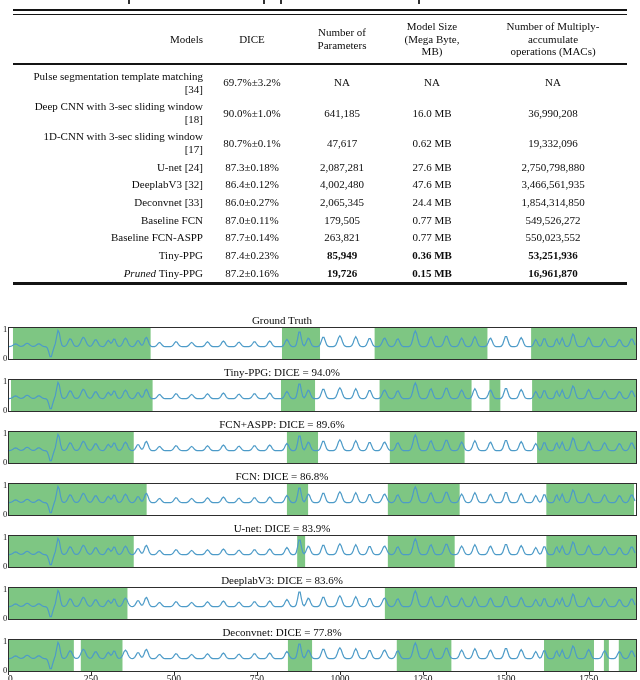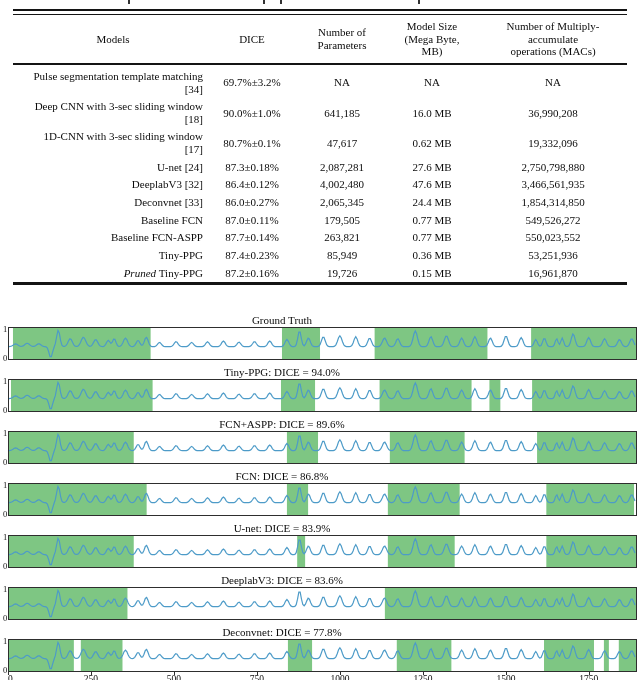--- a/index.html
+++ b/index.html
@@ -10,24 +10,24 @@
   
   .cmark{position:absolute;top:0;width:2px;height:4px;background:#333;}
 
   
   .table-wrap{position:absolute;top:9px;left:13px;width:614px;}
   .toprule{height:3px;border-top:2px solid #141414;border-bottom:1px solid #141414;}
   table{border-collapse:collapse;width:614px;font-size:11px;line-height:1.15;
         border-bottom:3px solid #141414;margin-top:1px;}
   th{font-weight:normal;text-align:center;vertical-align:middle;white-space:pre-line;
      border-bottom:2px solid #141414;padding:4px 2px 5px;}
-  th.model-col{text-align:center;padding-left:10px;}
+  th.model-col{text-align:right;padding-left:10px;}
   td{text-align:center;vertical-align:middle;padding:2.5px 2px;}
   td.model{text-align:right;padding-left:10px;}
-  td.b{font-weight:normal;}
+  td.b{font-weight:bold;}
   tbody tr:first-child td{padding-top:5px;}
 
   
   .panels{position:absolute;top:314px;left:0;width:564px;}
   .panel{position:relative;height:52px;}
   .ptitle{height:13px;line-height:13px;text-align:center;font-size:11px;}
   .plot{position:relative;margin-left:8px;width:629px;height:33px;
         border:1px solid #2e2e2e;box-sizing:border-box;background:#fff;}
   .plot svg{display:block;width:100%;height:100%;}
   .ylab{position:absolute;font-size:8.5px;line-height:8px;color:#111;}

